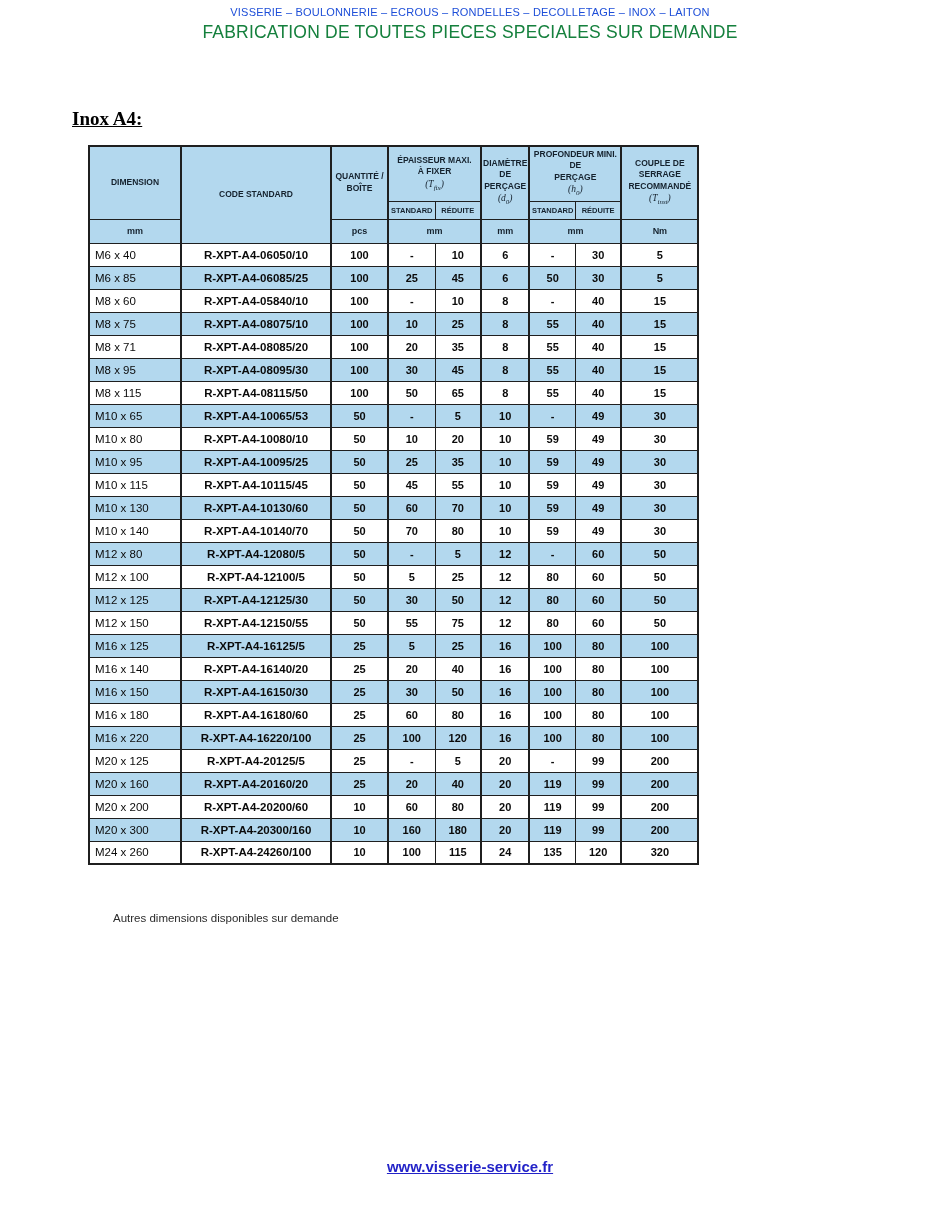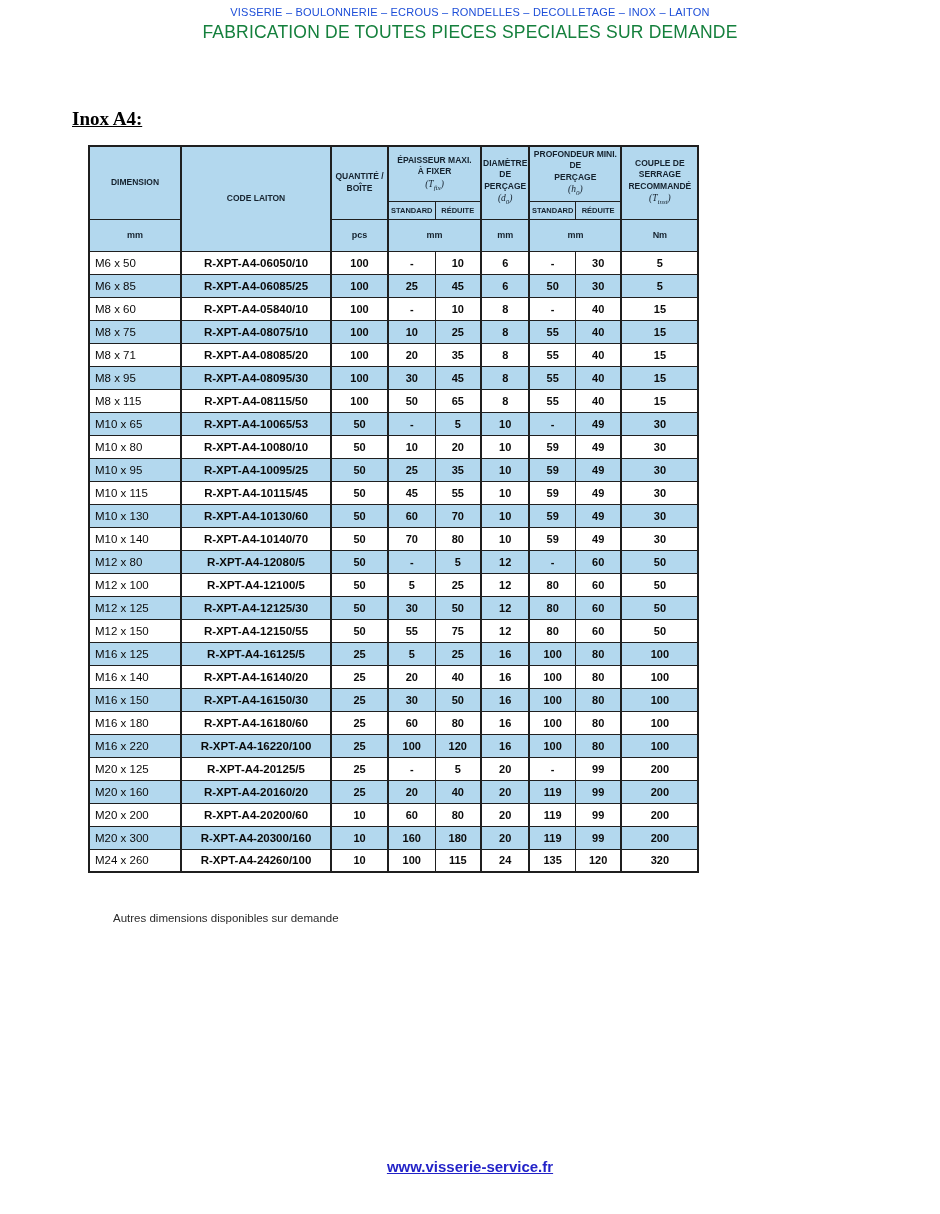--- a/index.html
+++ b/index.html
@@ -25,21 +25,21 @@
     font-family:"Liberation Sans",sans-serif;}
   col.c-dim{width:92px;} col.c-code{width:150px;} col.c-qty{width:57px;}
   col.c-ts{width:47px;} col.c-tr{width:46px;} col.c-dia{width:46px;}
   col.c-ps{width:46px;} col.c-pr{width:46px;} col.c-tq{width:77px;}
   th,td{border:1px solid var(--border);overflow:hidden;}
   .gl{border-left-width:2px;}
   thead th{background:var(--blue);color:#15222e;font-weight:bold;
     text-align:center;vertical-align:middle;padding:2px 1px;}
   .h-main{height:50px;font-size:8.5px;line-height:1.35;}
   .h-sub{height:18px;font-size:7.5px;}
-  .h-unit{height:32px;font-size:9px;}
+  .h-unit{height:24px;font-size:9px;}
   .sym{font-family:"Liberation Serif",serif;font-style:italic;font-size:9.5px;font-weight:normal;}
   .sym sub{font-size:7px;}
   tbody td{height:23px;font-size:11.5px;text-align:center;vertical-align:middle;
     padding:1px 2px;color:#0a0a0a;}
   tbody tr.blue td{background:var(--blue);}
   tbody tr.white td{background:#ffffff;}
   tbody td.dim{text-align:left;padding-left:5px;font-weight:normal;}
   tbody td.code{font-weight:bold;}
   tbody td.num{font-weight:600;font-size:11px;}
 
@@ -73,21 +73,21 @@
         <col class="c-ts">
           <col class="c-tr">
           <col class="c-dia">
         <col class="c-ps">
           <col class="c-pr">
           <col class="c-tq">
       </colgroup>
       <thead>
         <tr>
           <th class="h-main" rowspan="2">DIMENSION</th>
-          <th class="h-main gl" rowspan="3">CODE LAITON</th>
+          <th class="h-main gl" rowspan="3">CODE STANDARD</th>
           <th class="h-main gl" rowspan="2">
             <span>QUANTITÉ /</span><br>
             <span>BOÎTE</span>
           </th>
           <th class="h-main gl" colspan="2">
             <span>ÉPAISSEUR MAXI.</span><br>
             <span>À FIXER</span><br>
             <span class="sym"><span>(T</span><sub>fix</sub><span>)</span></span>
           </th>
           <th class="h-main gl" rowspan="2">
@@ -117,21 +117,21 @@
           <th class="h-unit">mm</th>
           <th class="h-unit gl">pcs</th>
           <th class="h-unit gl" colspan="2">mm</th>
           <th class="h-unit gl">mm</th>
           <th class="h-unit gl" colspan="2">mm</th>
           <th class="h-unit gl">Nm</th>
         </tr>
       </thead>
       <tbody>
           <tr class="white">
-            <td class="dim">M6 x 50</td>
+            <td class="dim">M6 x 40</td>
             <td class="code gl">R-XPT-A4-06050/10</td>
             <td class="num gl">100</td>
             <td class="num gl">-</td>
             <td class="num">10</td>
             <td class="num gl">6</td>
             <td class="num gl">-</td>
             <td class="num">30</td>
             <td class="num gl">5</td>
           </tr>
           <tr class="blue">

